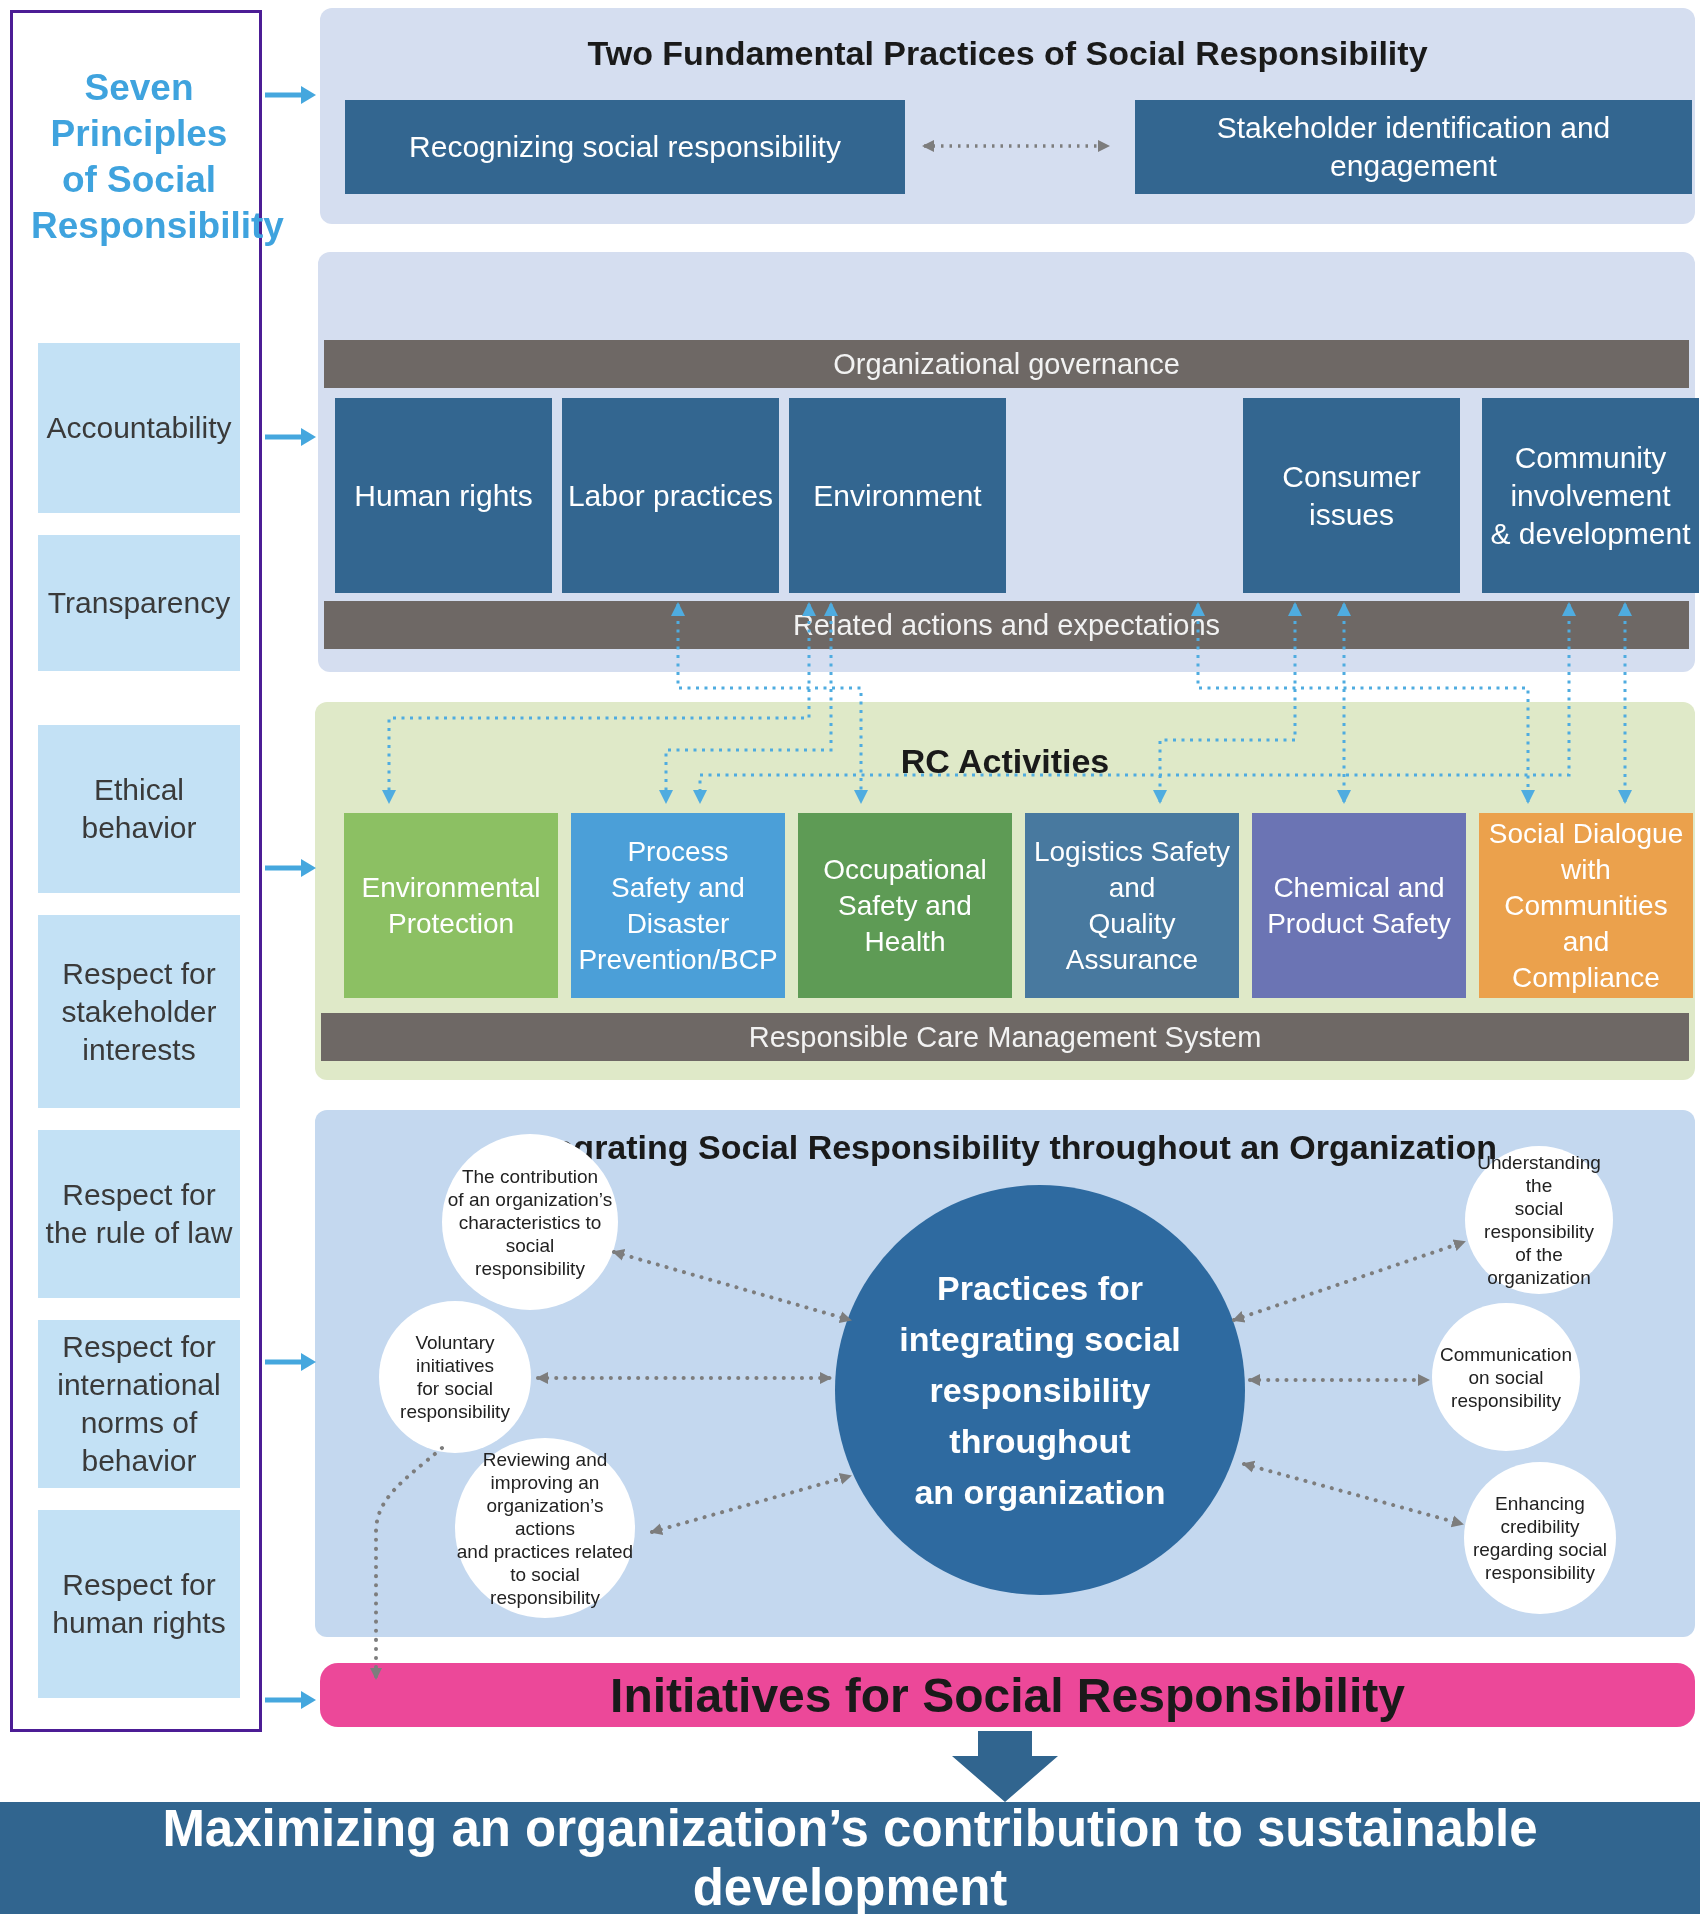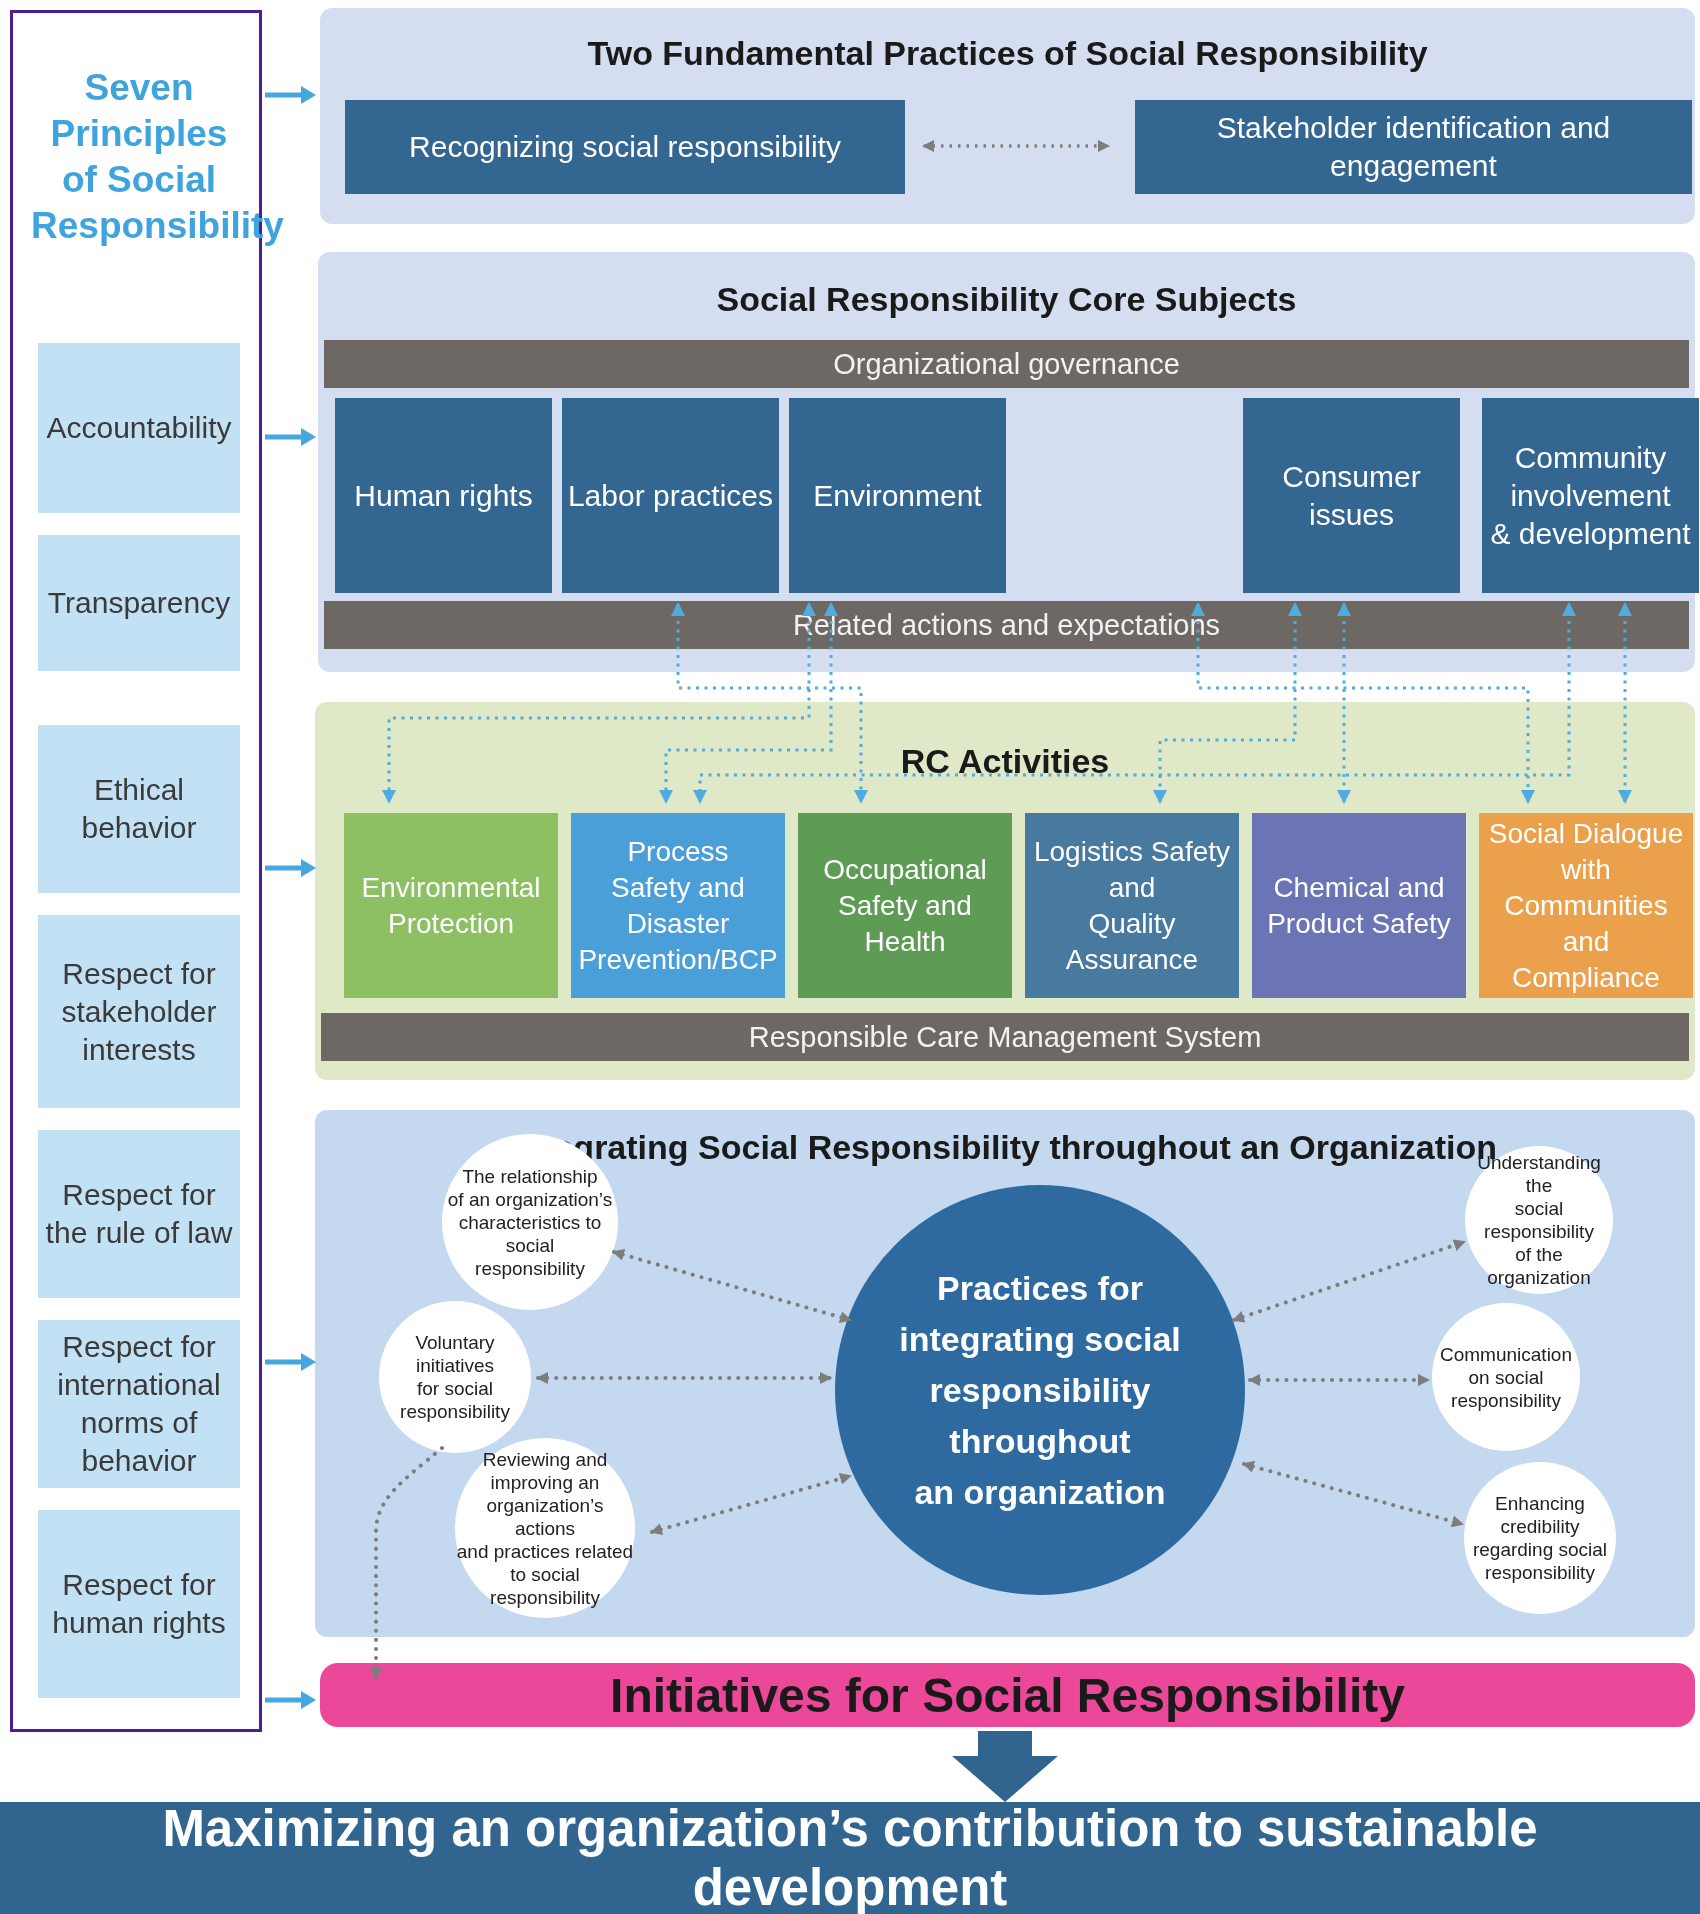--- a/index.html
+++ b/index.html
@@ -67,21 +67,20 @@
   </div>
 
   <div class="abs section s1">
     <div class="abs sec-title" style="top:26px;">Two Fundamental Practices of Social Responsibility</div>
     <div class="abs darkbox center" style="left:25px;top:92px;width:560px;height:94px;text-align:right;">Recognizing social responsibility</div>
     <div class="abs darkbox center pre" style="left:815px;top:92px;width:557px;height:94px;">Stakeholder identification and
 engagement</div>
   </div>
 
   <div class="abs section s2">
-    <div class="abs sec-title" style="top:28px;">Social Responsibility Core Subjects</div>
     <div class="abs graybar center" style="left:6px;top:88px;width:1365px;height:48px;">Organizational governance</div>
     <div class="abs darkbox core-box center pre" style="left:17px;">Human rights</div>
     <div class="abs darkbox core-box center pre" style="left:244px;">Labor practices</div>
     <div class="abs darkbox core-box center pre" style="left:471px;">Environment</div>
     <div class="abs darkbox core-box center pre" style="left:925px;">Consumer
 issues</div>
     <div class="abs darkbox core-box center pre" style="left:1152px;margin-left:12px;">Community
 involvement
 &amp; development</div>
     <div class="abs graybar center" style="left:6px;top:349px;width:1365px;height:48px;">Related actions and expectations</div>
@@ -112,21 +111,21 @@
     <div class="abs graybar center" style="left:6px;top:311px;width:1368px;height:48px;">Responsible Care Management System</div>
   </div>
 
   <div class="abs section s4">
     <div class="abs sec-title" style="top:18px;">Integrating Social Responsibility throughout an Organization</div>
     <div class="abs bigcircle center pre">Practices for
 integrating social
 responsibility
 throughout
 an organization</div>
-    <div class="abs wcircle center pre" style="left:127px;top:24px;width:176px;height:176px;">The relationship
+    <div class="abs wcircle center pre" style="left:127px;top:24px;width:176px;height:176px;">The contribution
 of an organization’s
 characteristics to
 social
 responsibility</div>
     <div class="abs wcircle center pre" style="left:64px;top:191px;width:152px;height:152px;">Voluntary initiatives
 for social
 responsibility</div>
     <div class="abs wcircle center pre" style="left:140px;top:328px;width:180px;height:180px;">Reviewing and
 improving an
 organization’s actions

